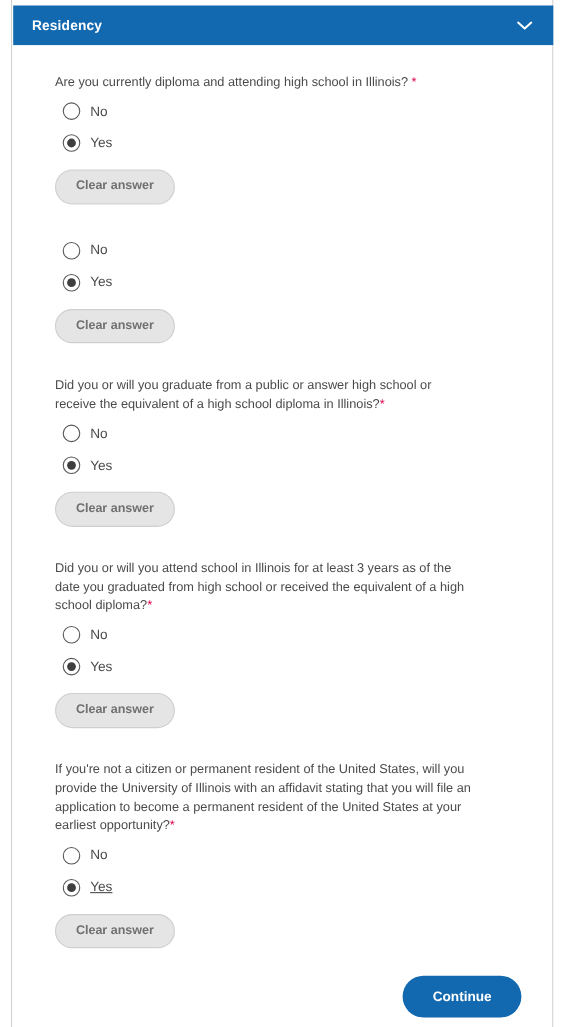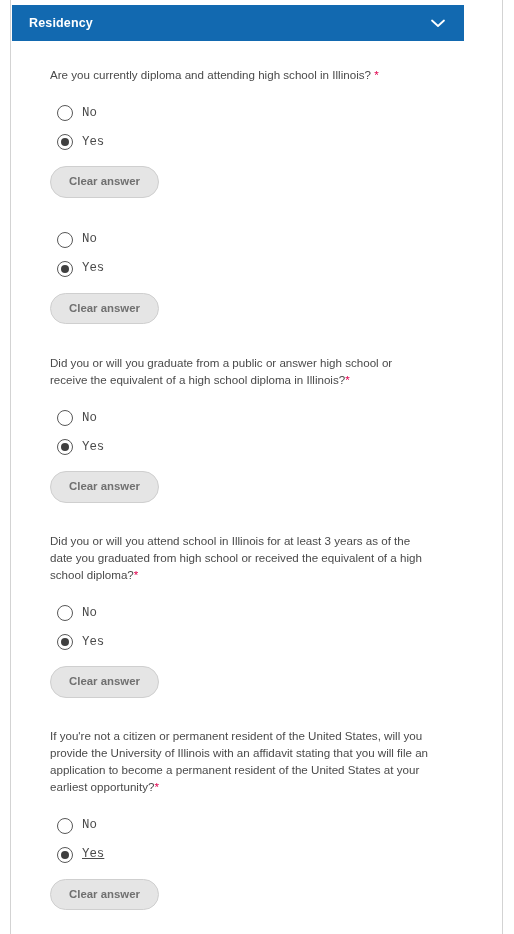--- a/index.html
+++ b/index.html
@@ -34,21 +34,21 @@
     border-left: 1px solid #d3d3d3;
     border-right: 1px solid #d3d3d3;
     background: #ffffff;
   }
 
   
   .section-header {
     position: absolute;
     left: 1px;
     top: 5px;
-    width: 452px;
+    width: 491px;
     height: 36px;
     background: #1269b0;
     display: flex;
     align-items: center;
     justify-content: space-between;
     box-sizing: border-box;
     padding: 0 16px 0 17px;
     cursor: pointer;
   }
   .section-title {
@@ -85,23 +85,22 @@
     margin: 0;
     max-width: 380px;
     font-weight: normal;
   }
   .req {
     color: #e0004d;
     font-size: 11.6px;
   }
 
   .radio-group {
-    margin-top: 18px;
+    margin-top: 6px;
     padding-left: 7px;
-    font-family: Liberation Mono, monospace;
   }
   .radio-row {
     display: flex;
     align-items: center;
     height: 24px;
     margin-bottom: 5px;
     cursor: pointer;
   }
   .radio-row:last-child { margin-bottom: 0; }
 

